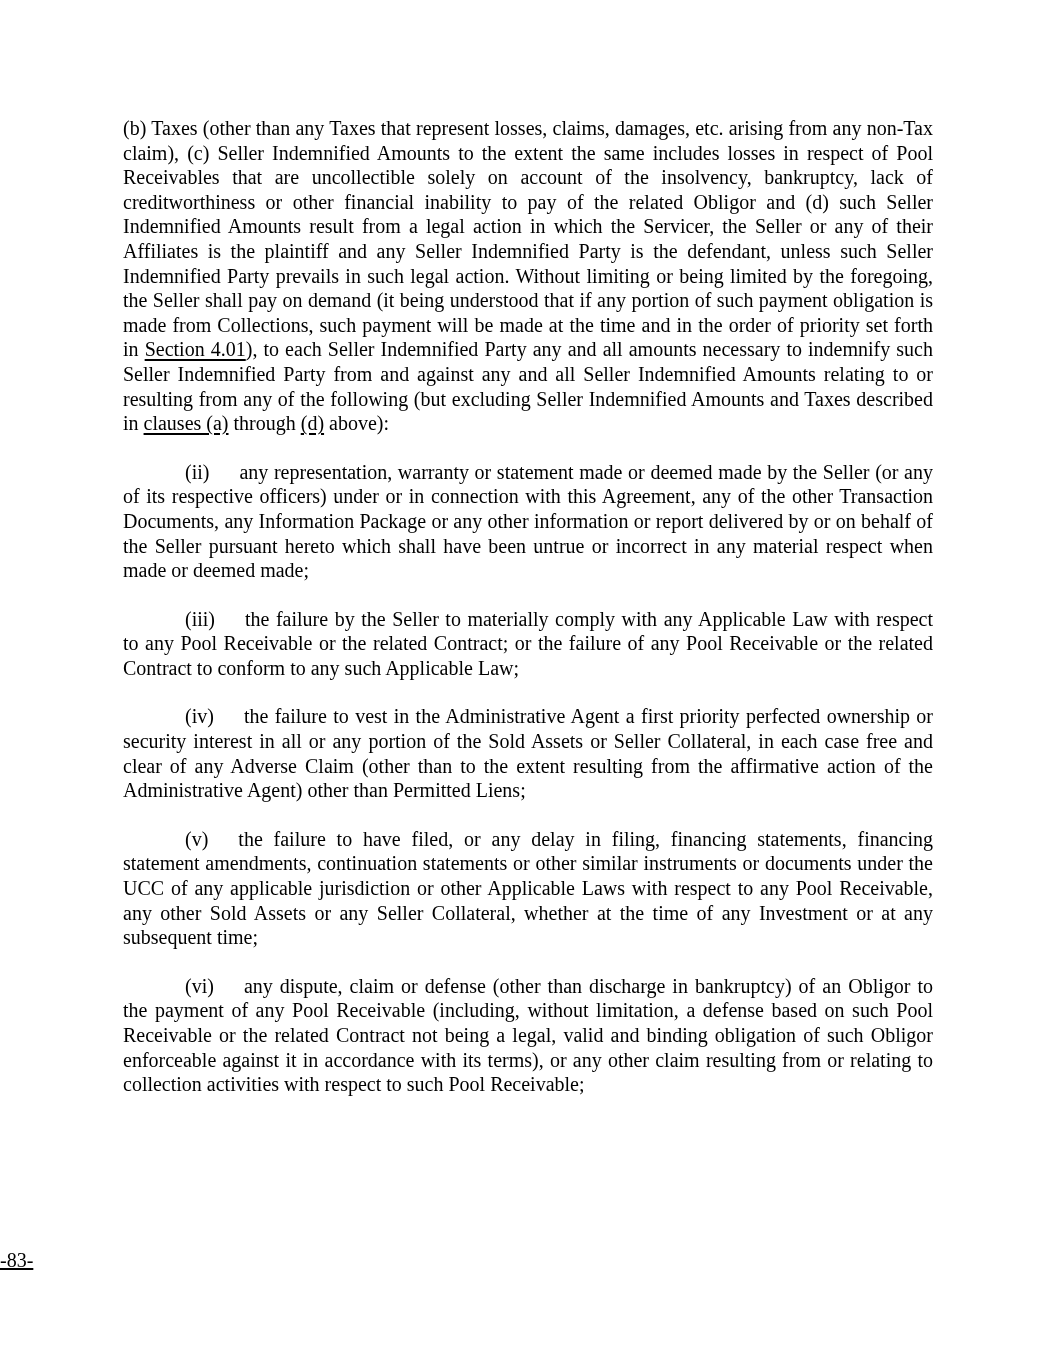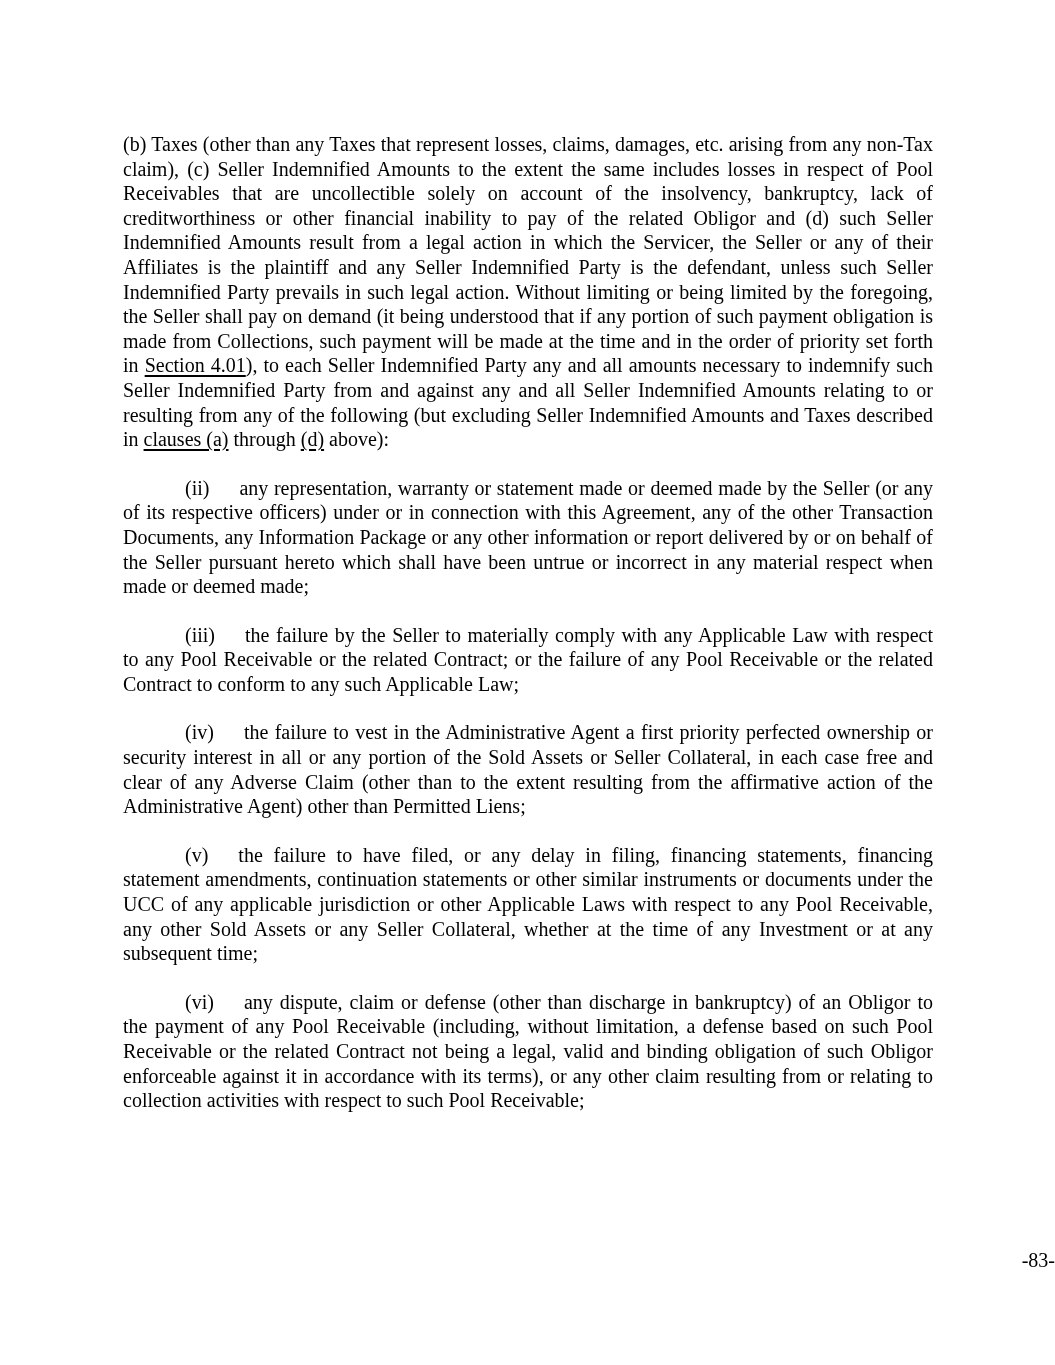--- a/index.html
+++ b/index.html
@@ -22,21 +22,21 @@
     background: #ffffff;
     overflow: hidden;
   }
   .content {
     position: absolute;
     top: 116px;
     left: 123px;
     right: 122px;
   }
   .content p {
-    margin: 16px 0 24px 0;
+    margin: 0 0 24px 0;
     font-size: 20px;
     line-height: 24.6px;
     text-align: justify;
   }
   .clause {
     margin-left: 62px;
     text-indent: 62px;
   }
   .tab {
     display: inline-block;
@@ -44,23 +44,24 @@
   }
   .u {
     text-decoration: underline;
     text-underline-offset: 3px;
   }
   .page-number {
     position: absolute;
     top: 1248px;
     left: 0;
     width: 1055px;
-    text-align: right;
+    text-align: left;
     font-size: 20px;
     line-height: 24.6px;
+    text-decoration: underline;
   }
 </style>
 </head>
 <body>
 
 <div class="page">
   <div class="content">
 
     <p><span>(b) Taxes (other than any Taxes that represent losses, claims, damages, etc. arising from any non-Tax claim), (c) Seller Indemnified Amounts to the extent the same includes losses in respect of Pool Receivables that are uncollectible solely on account of the insolvency, bankruptcy, lack of creditworthiness or other financial inability to pay of the related Obligor and (d) such Seller Indemnified Amounts result from a legal action in which the Servicer, the Seller or any of their Affiliates is the plaintiff and any Seller Indemnified Party is the defendant, unless such Seller Indemnified Party prevails in such legal action.  Without limiting or being limited by the foregoing, the Seller shall pay on demand (it being understood that if any portion of such payment obligation is made from Collections, such payment will be made at the time and in the order of priority set forth in </span><span class="u">Section 4.01</span><span>), to each Seller Indemnified Party any and all amounts necessary to indemnify such Seller Indemnified Party from and against any and all Seller Indemnified Amounts relating to or resulting from any of the following (but excluding Seller Indemnified Amounts and Taxes described in </span><span class="u">clauses (a)</span><span> through </span><span class="u">(d)</span><span> above):</span></p>
 

